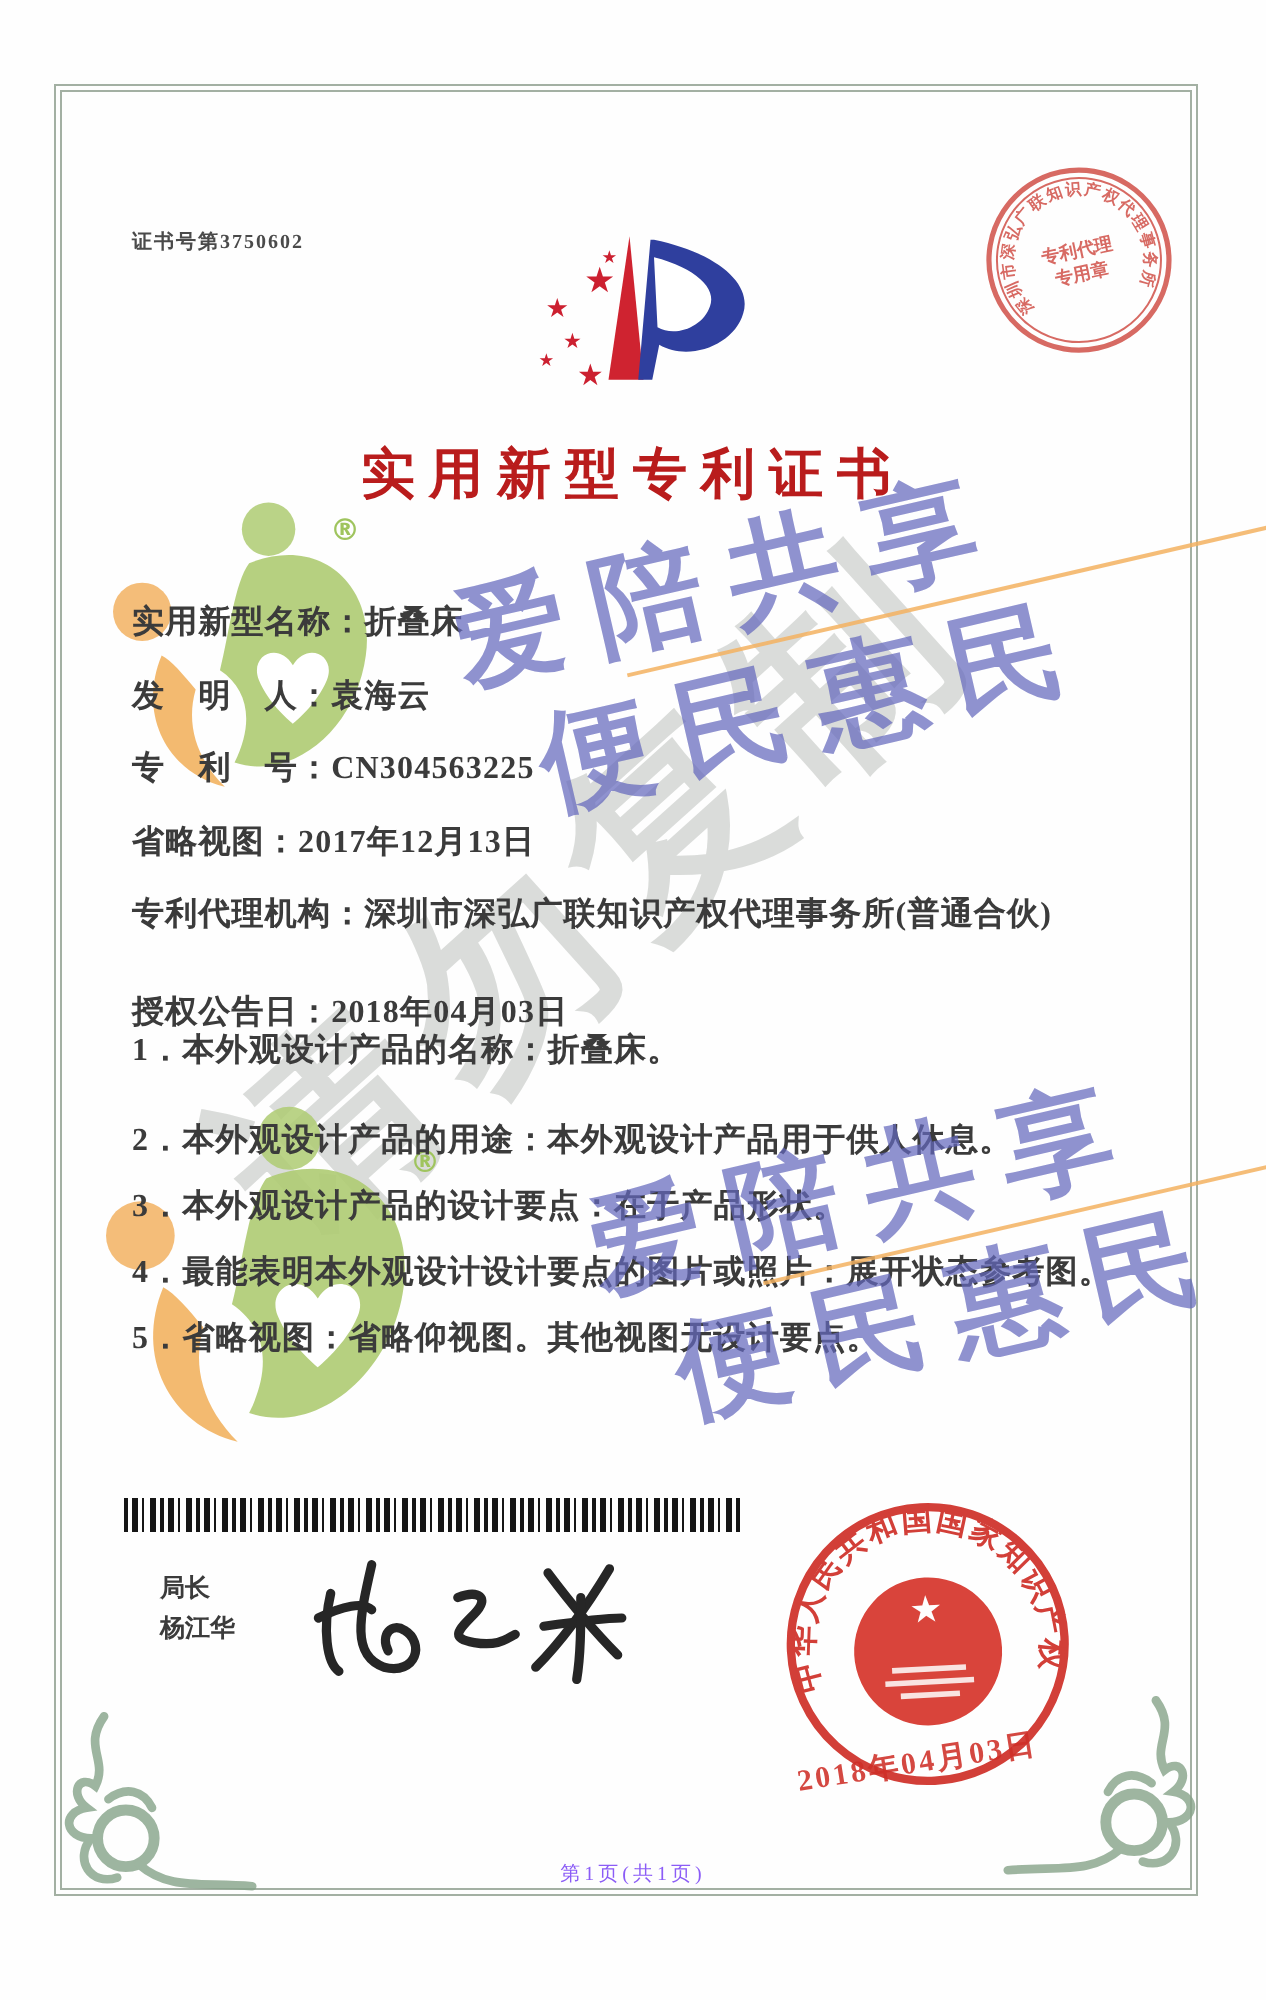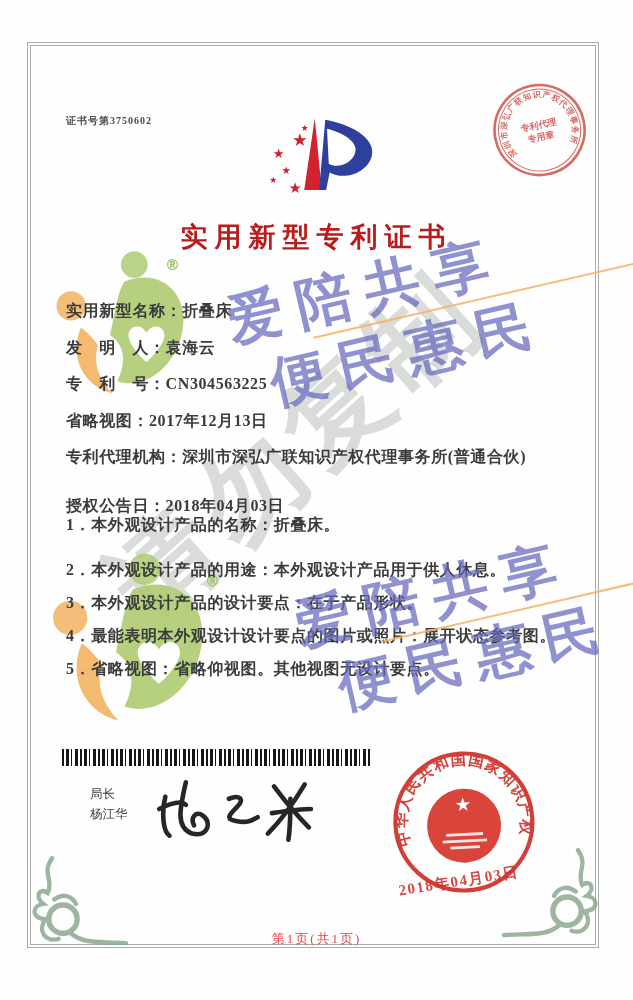--- a/index.html
+++ b/index.html
@@ -10,22 +10,22 @@
   
   .cert-no{position:absolute;left:66px;top:114px;font-size:10px;font-weight:600;
            letter-spacing:1px;color:#4a4a4a;}
   .title{position:absolute;left:50%;top:219px;transform:translateX(-50%);
          font-size:27px;font-weight:700;letter-spacing:7px;color:#b91c1c;white-space:nowrap;}
   .fld,.itm{position:absolute;left:66px;font-size:16px;font-weight:700;
             letter-spacing:.6px;color:#3b3b3b;white-space:nowrap;z-index:2;}
   .f0{top:301px}.f1{top:338px}.f2{top:374px}.f3{top:411px}.f4{top:447px}.f5{top:496px}
   .i0{top:515px}.i1{top:560px}.i2{top:593px}.i3{top:626px}.i4{top:659px}
   .footer{position:absolute;left:50%;top:930px;transform:translateX(-50%);
-          font-size:13px;letter-spacing:2px;color:#ef4444;z-index:2;}
-  .director{position:absolute;left:90px;top:784px;font-size:12.5px;font-weight:400;
+          font-size:10px;letter-spacing:2px;color:#8b5cf6;z-index:2;}
+  .director{position:absolute;left:80px;top:784px;font-size:12.5px;font-weight:700;
             line-height:20px;color:#3b3b3b;z-index:2;}
   
   .barcode{position:absolute;left:62px;top:749px;width:308px;height:17px;z-index:2;
     background-image:repeating-linear-gradient(90deg,
       #161616 0 2px,#fff 2px 4px,#161616 4px 7px,#fff 7px 9px,
       #161616 9px 10px,#fff 10px 13px,#161616 13px 16px,#fff 16px 18px);}
   
   .signature{position:absolute;left:148px;top:768px;z-index:3;}
   
   .seal{position:absolute;left:390px;top:748px;z-index:3;opacity:.92;transform:rotate(-3deg);}

